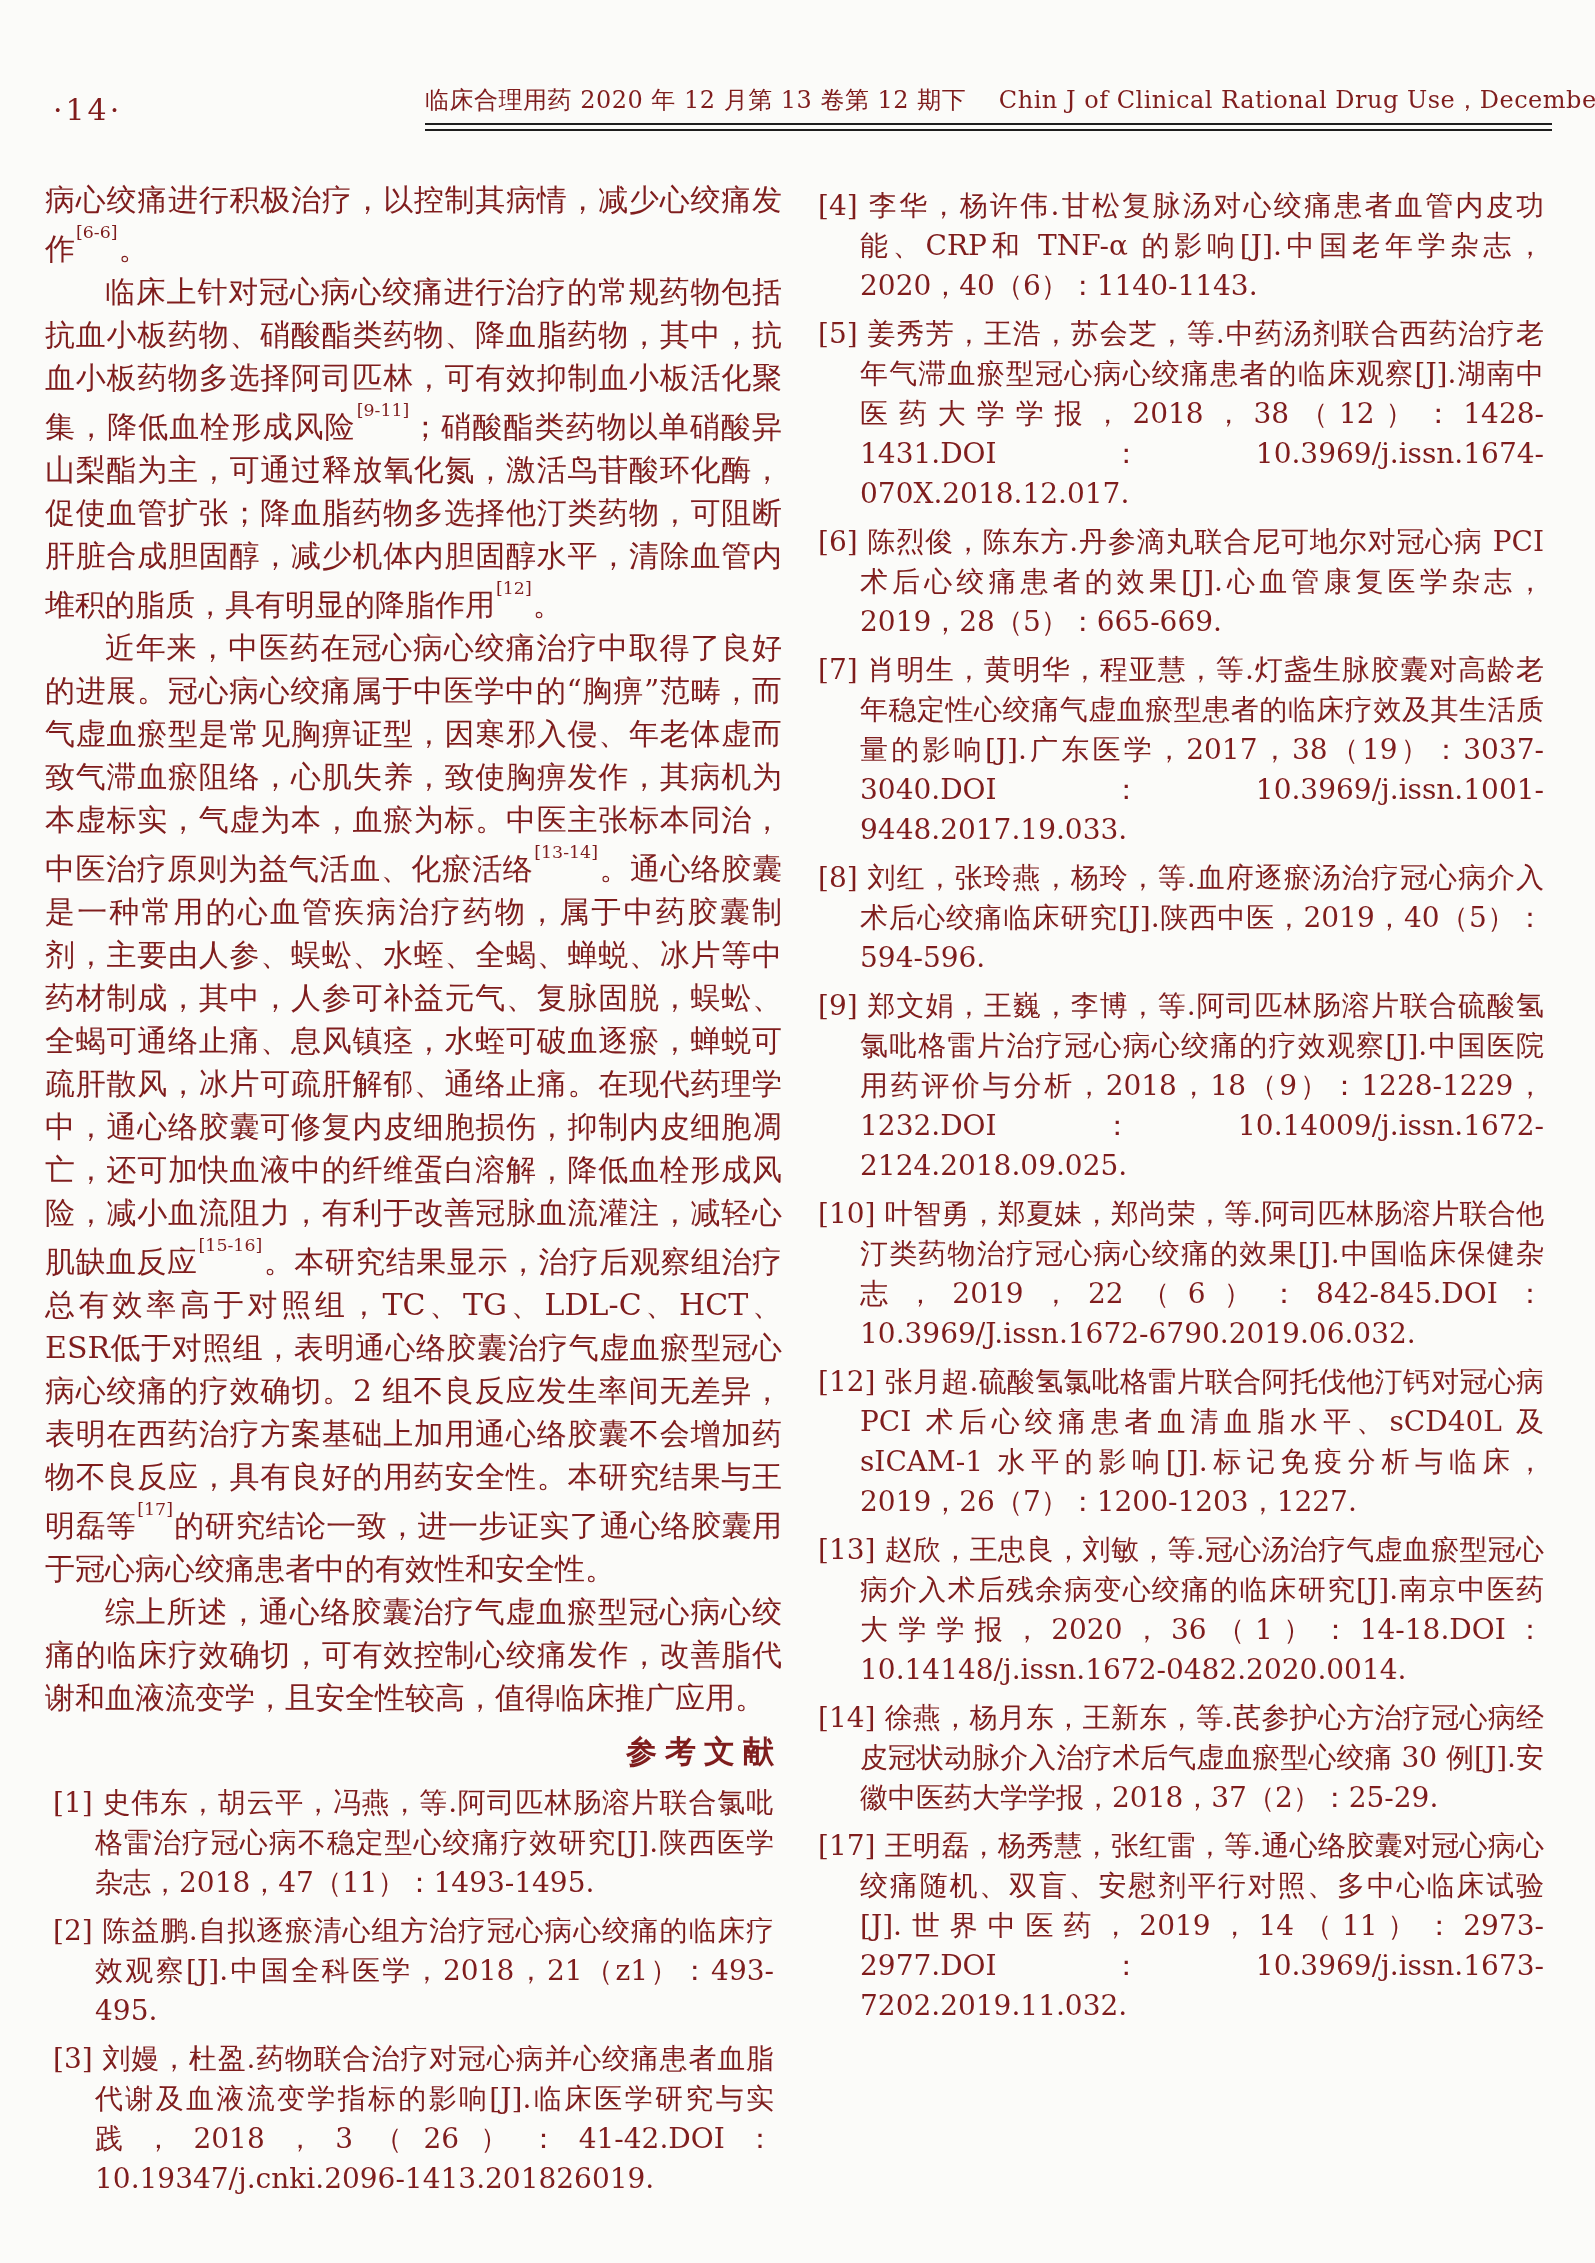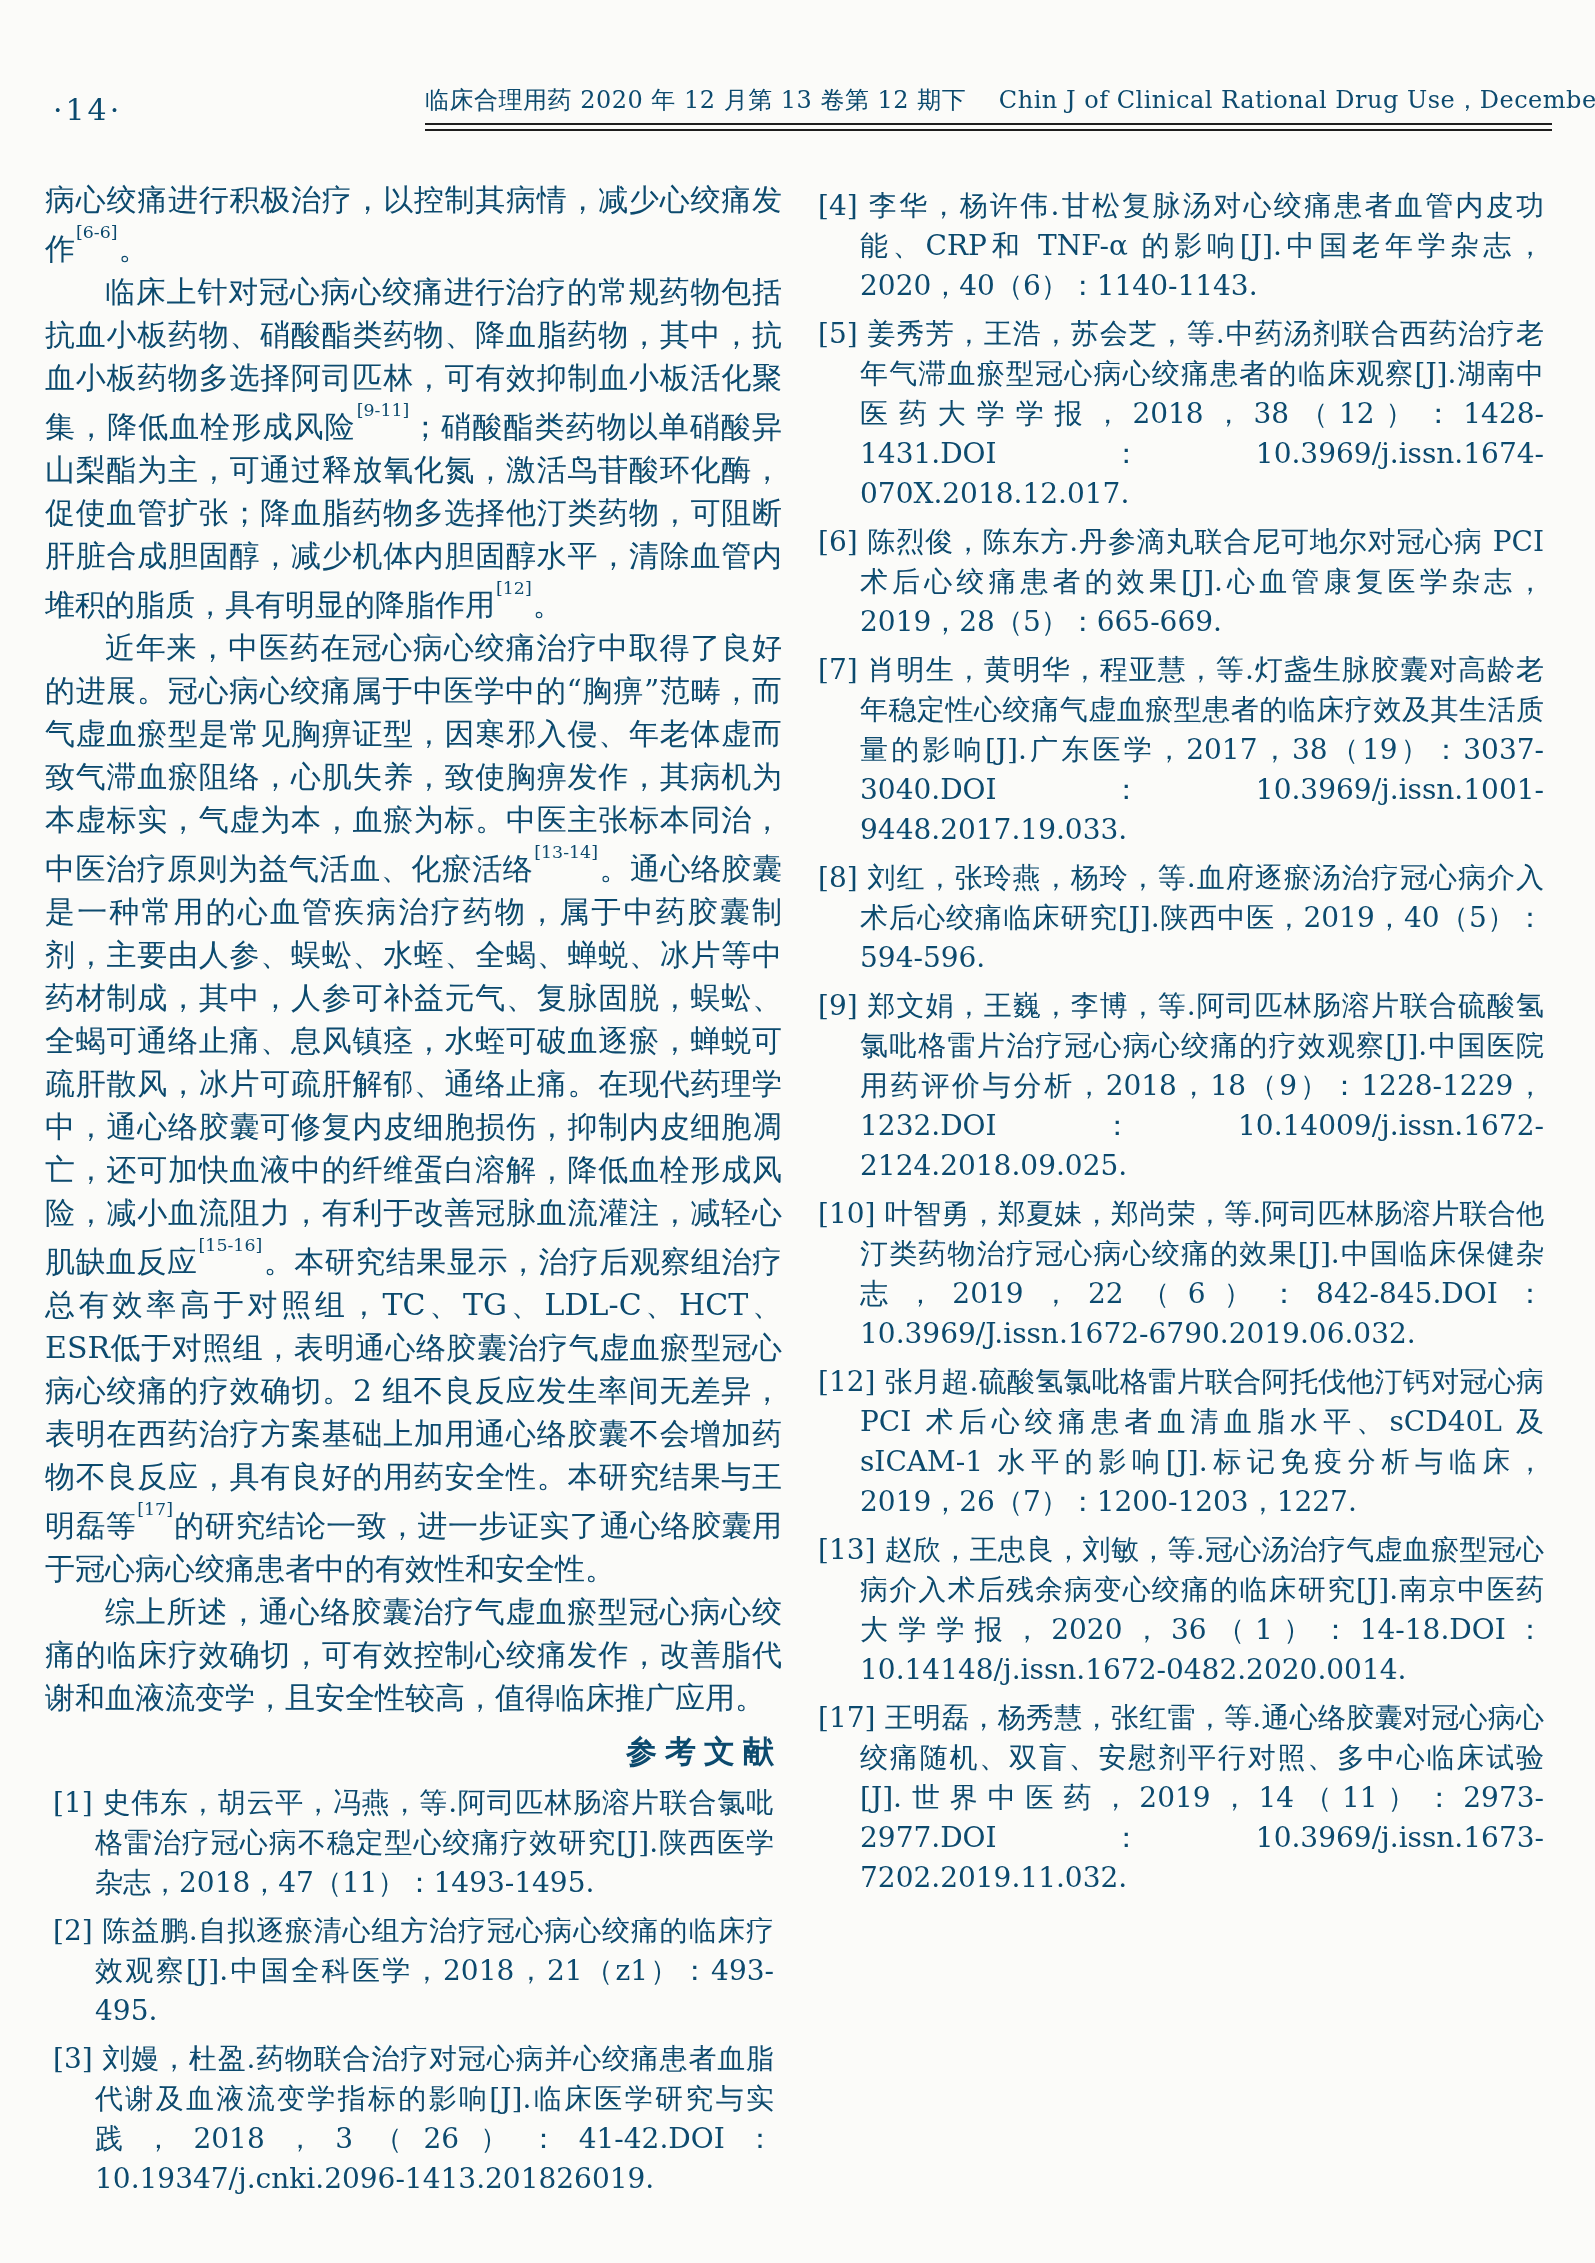--- a/index.html
+++ b/index.html
@@ -1,18 +1,18 @@
 <!DOCTYPE html>
 <html><head>
 <meta charset="utf-8">
 <style>
   html,body{margin:0;padding:0;background:#ffffff;}
   .page{
     position:relative;width:1595px;height:2263px;
-    background:#fbfbf9;color:#0c4a6e;overflow:hidden;
+    background:#fbfbf9;color:#7f1d1d;overflow:hidden;
     font-family:"DejaVu Serif","Liberation Serif",serif;
   }
   
   .page-header{position:absolute;left:45px;right:43px;top:84px;height:56px;}
   .page-num{position:absolute;left:8px;top:8px;font-size:30px;letter-spacing:3px;white-space:nowrap;}
   .journal-block{position:absolute;left:380px;right:0;top:0;}
   .journal-line{font-size:24px;white-space:nowrap;padding-bottom:7px;letter-spacing:.5px;}
   .double-rule{height:4px;border-top:2.5px solid #1e1e1e;border-bottom:2.5px solid #1e1e1e;}
   
   .columns{position:absolute;top:178px;left:45px;width:1507px;display:flex;gap:28px;align-items:flex-start;}
@@ -64,18 +64,19 @@
       <ol id="refs-right" class="refs">
           <li class="ref"><span class="ref-label">[4] </span><span>李华，杨许伟.甘松复脉汤对心绞痛患者血管内皮功能、CRP和 TNF-α 的影响[J].中国老年学杂志，2020，40（6）：1140-1143.</span></li>
           <li class="ref"><span class="ref-label">[5] </span><span>姜秀芳，王浩，苏会芝，等.中药汤剂联合西药治疗老年气滞血瘀型冠心病心绞痛患者的临床观察[J].湖南中医药大学学报，2018，38（12）：1428-1431.DOI：10.3969/j.issn.1674-070X.2018.12.017.</span></li>
           <li class="ref"><span class="ref-label">[6] </span><span>陈烈俊，陈东方.丹参滴丸联合尼可地尔对冠心病 PCI 术后心绞痛患者的效果[J].心血管康复医学杂志，2019，28（5）：665-669.</span></li>
           <li class="ref"><span class="ref-label">[7] </span><span>肖明生，黄明华，程亚慧，等.灯盏生脉胶囊对高龄老年稳定性心绞痛气虚血瘀型患者的临床疗效及其生活质量的影响[J].广东医学，2017，38（19）：3037-3040.DOI：10.3969/j.issn.1001-9448.2017.19.033.</span></li>
           <li class="ref"><span class="ref-label">[8] </span><span>刘红，张玲燕，杨玲，等.血府逐瘀汤治疗冠心病介入术后心绞痛临床研究[J].陕西中医，2019，40（5）：594-596.</span></li>
           <li class="ref"><span class="ref-label">[9] </span><span>郑文娟，王巍，李博，等.阿司匹林肠溶片联合硫酸氢氯吡格雷片治疗冠心病心绞痛的疗效观察[J].中国医院用药评价与分析，2018，18（9）：1228-1229，1232.DOI：10.14009/j.issn.1672-2124.2018.09.025.</span></li>
           <li class="ref"><span class="ref-label">[10] </span><span>叶智勇，郑夏妹，郑尚荣，等.阿司匹林肠溶片联合他汀类药物治疗冠心病心绞痛的效果[J].中国临床保健杂志，2019，22（6）：842-845.DOI：10.3969/J.issn.1672-6790.2019.06.032.</span></li>
           <li class="ref"><span class="ref-label">[12] </span><span>张月超.硫酸氢氯吡格雷片联合阿托伐他汀钙对冠心病 PCI 术后心绞痛患者血清血脂水平、sCD40L 及 sICAM-1 水平的影响[J].标记免疫分析与临床，2019，26（7）：1200-1203，1227.</span></li>
           <li class="ref"><span class="ref-label">[13] </span><span>赵欣，王忠良，刘敏，等.冠心汤治疗气虚血瘀型冠心病介入术后残余病变心绞痛的临床研究[J].南京中医药大学学报，2020，36（1）：14-18.DOI：10.14148/j.issn.1672-0482.2020.0014.</span></li>
+          <li class="ref"><span class="ref-label">[14] </span><span>徐燕，杨月东，王新东，等.芪参护心方治疗冠心病经皮冠状动脉介入治疗术后气虚血瘀型心绞痛 30 例[J].安徽中医药大学学报，2018，37（2）：25-29.</span></li>
           <li class="ref"><span class="ref-label">[17] </span><span>王明磊，杨秀慧，张红雷，等.通心络胶囊对冠心病心绞痛随机、双盲、安慰剂平行对照、多中心临床试验[J].世界中医药，2019，14（11）：2973-2977.DOI：10.3969/j.issn.1673-7202.2019.11.032.</span></li>
         </ol>
 
     </section>
   </main>
 </div>
 
 </body></html>

